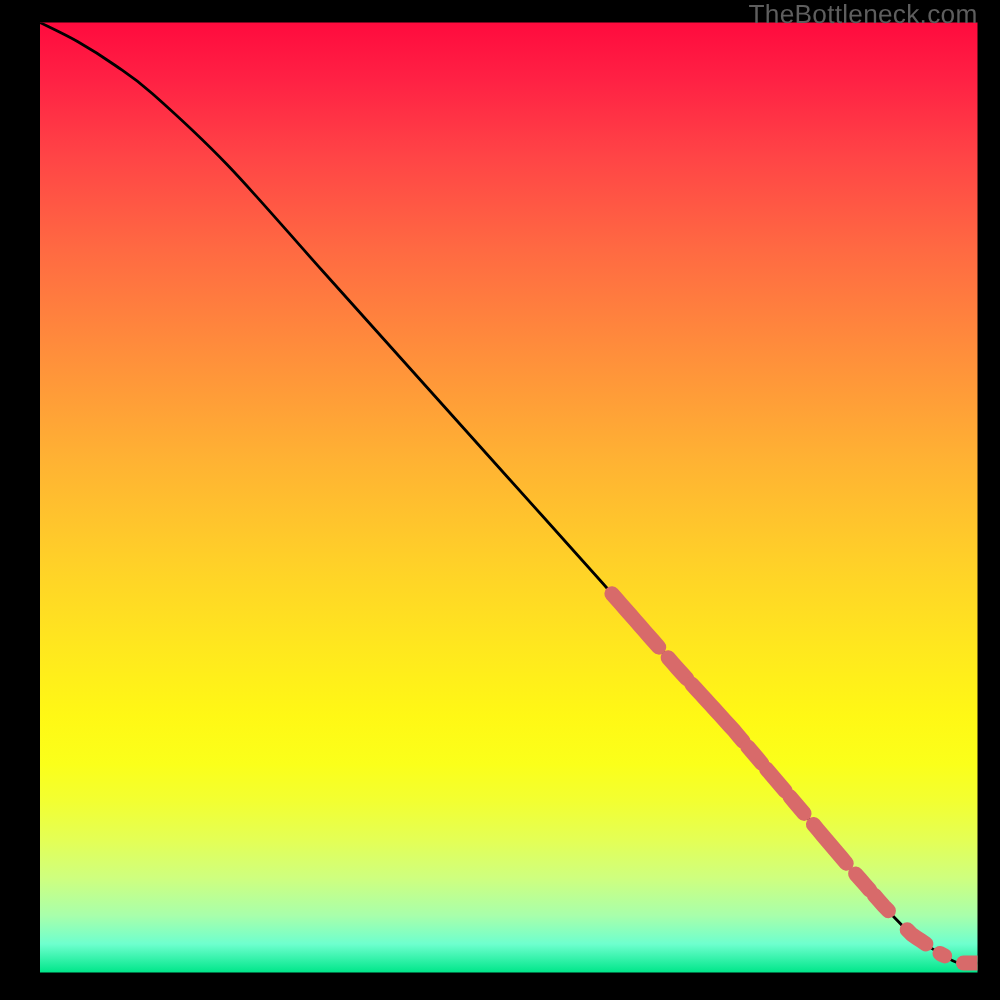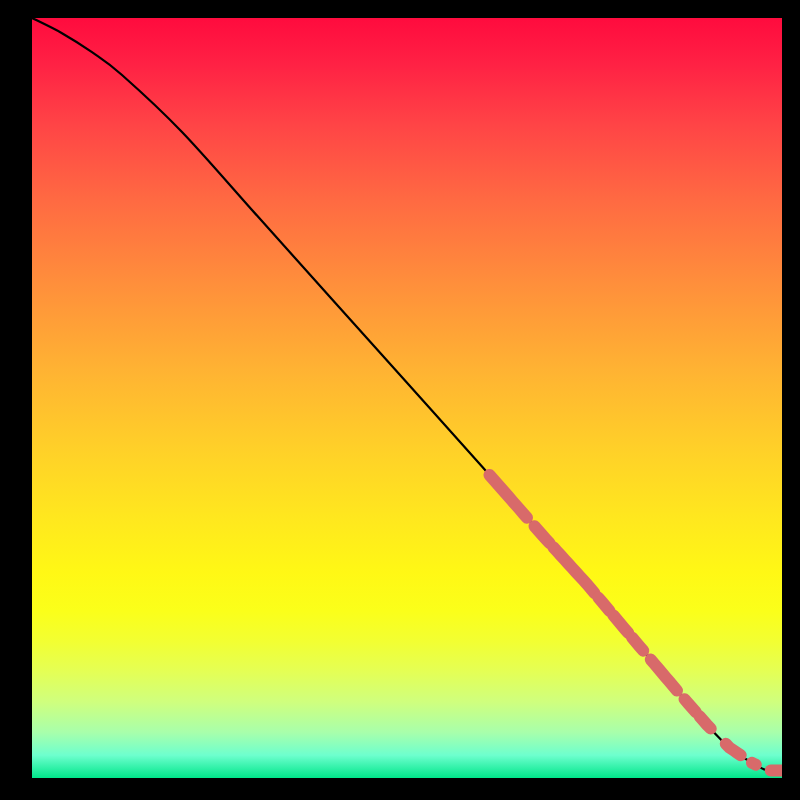--- a/index.html
+++ b/index.html
@@ -81,14 +81,15 @@
           <path d="M 652.5 681.15 L 656.25 685.425 L 660 689.7 L 663.75 693.975"></path>
           <path d="M 667.5 698.25 L 671.25 702.525 L 675 706.8 L 678.75 710.6"></path>
           <path d="M 693.75 725.8 L 697.5 729.6 L 701.25 732.1333333333333 L 705 734.6666666666666 L 708.75 737.2"></path>
           <path d="M 720 744.8 L 721.875 745.75 L 723.75 746.7"></path>
           <path d="M 738.75 752.4 L 742.5 752.4 L 746.25 752.4 L 750 752.4"></path>
         </g>
     </svg>
 
   </div>
 
+  <div class="watermark">TheBottleneck.com</div>
 
 </div>
 
 </body></html>

